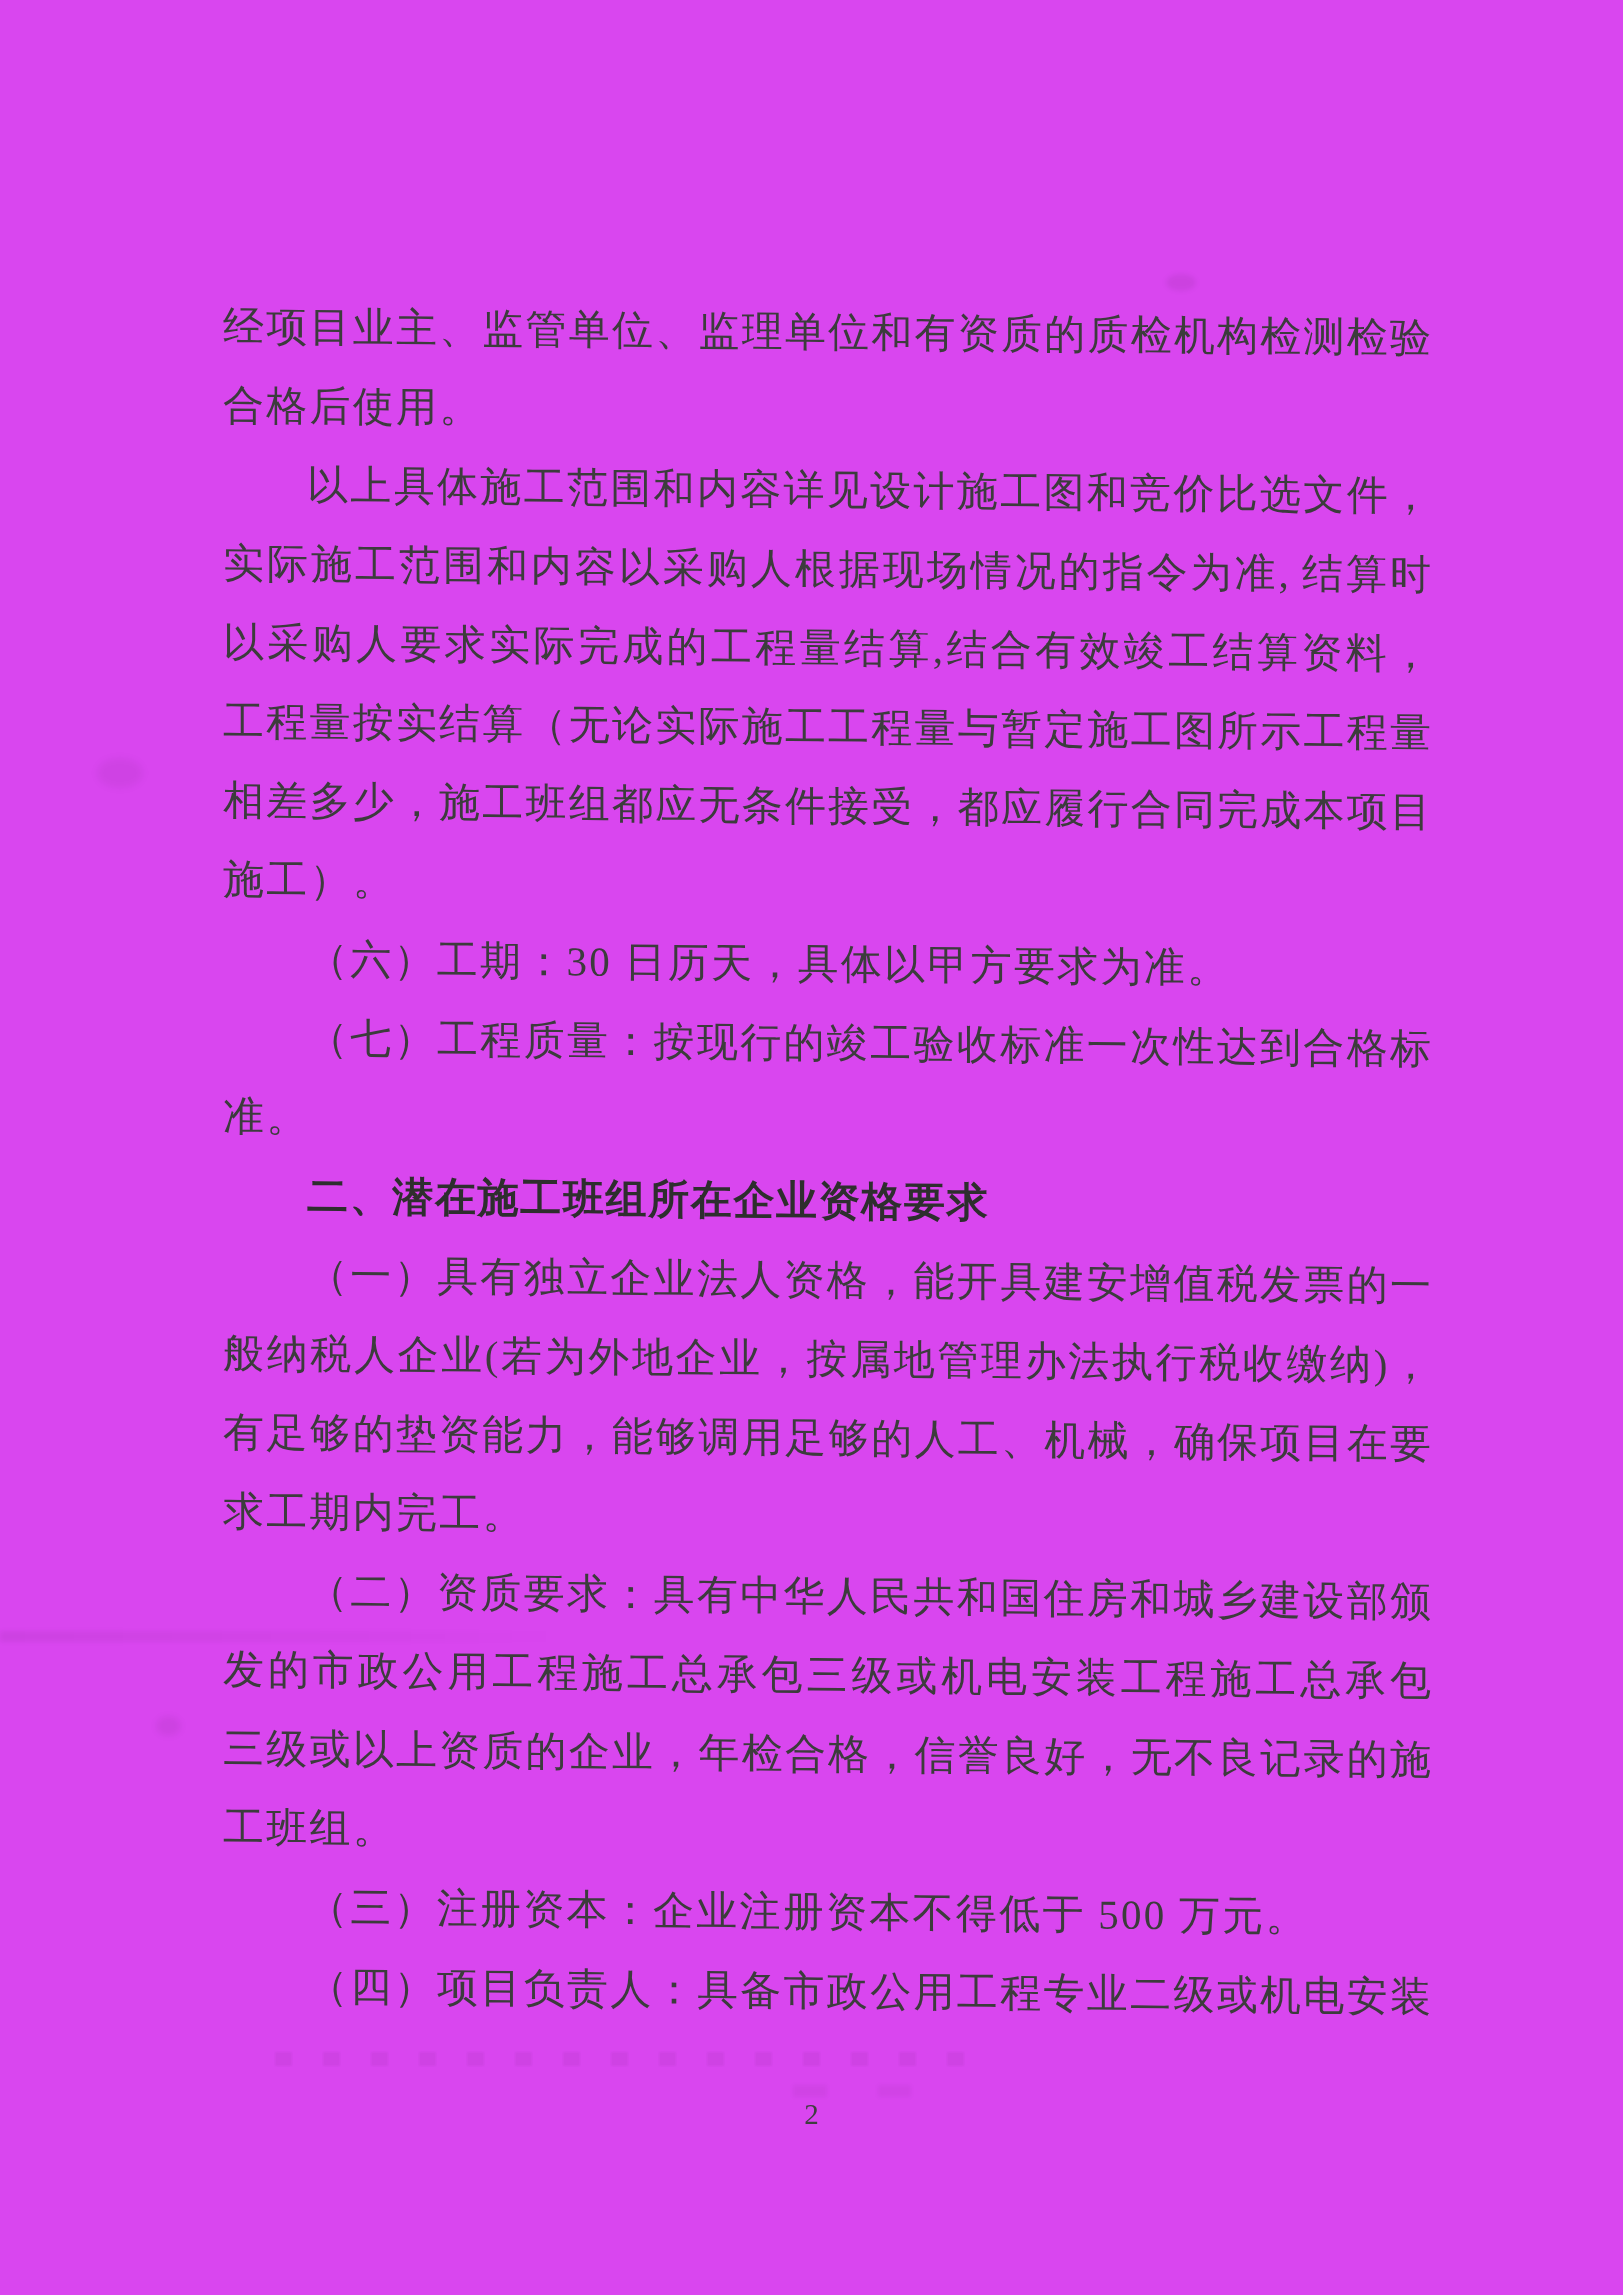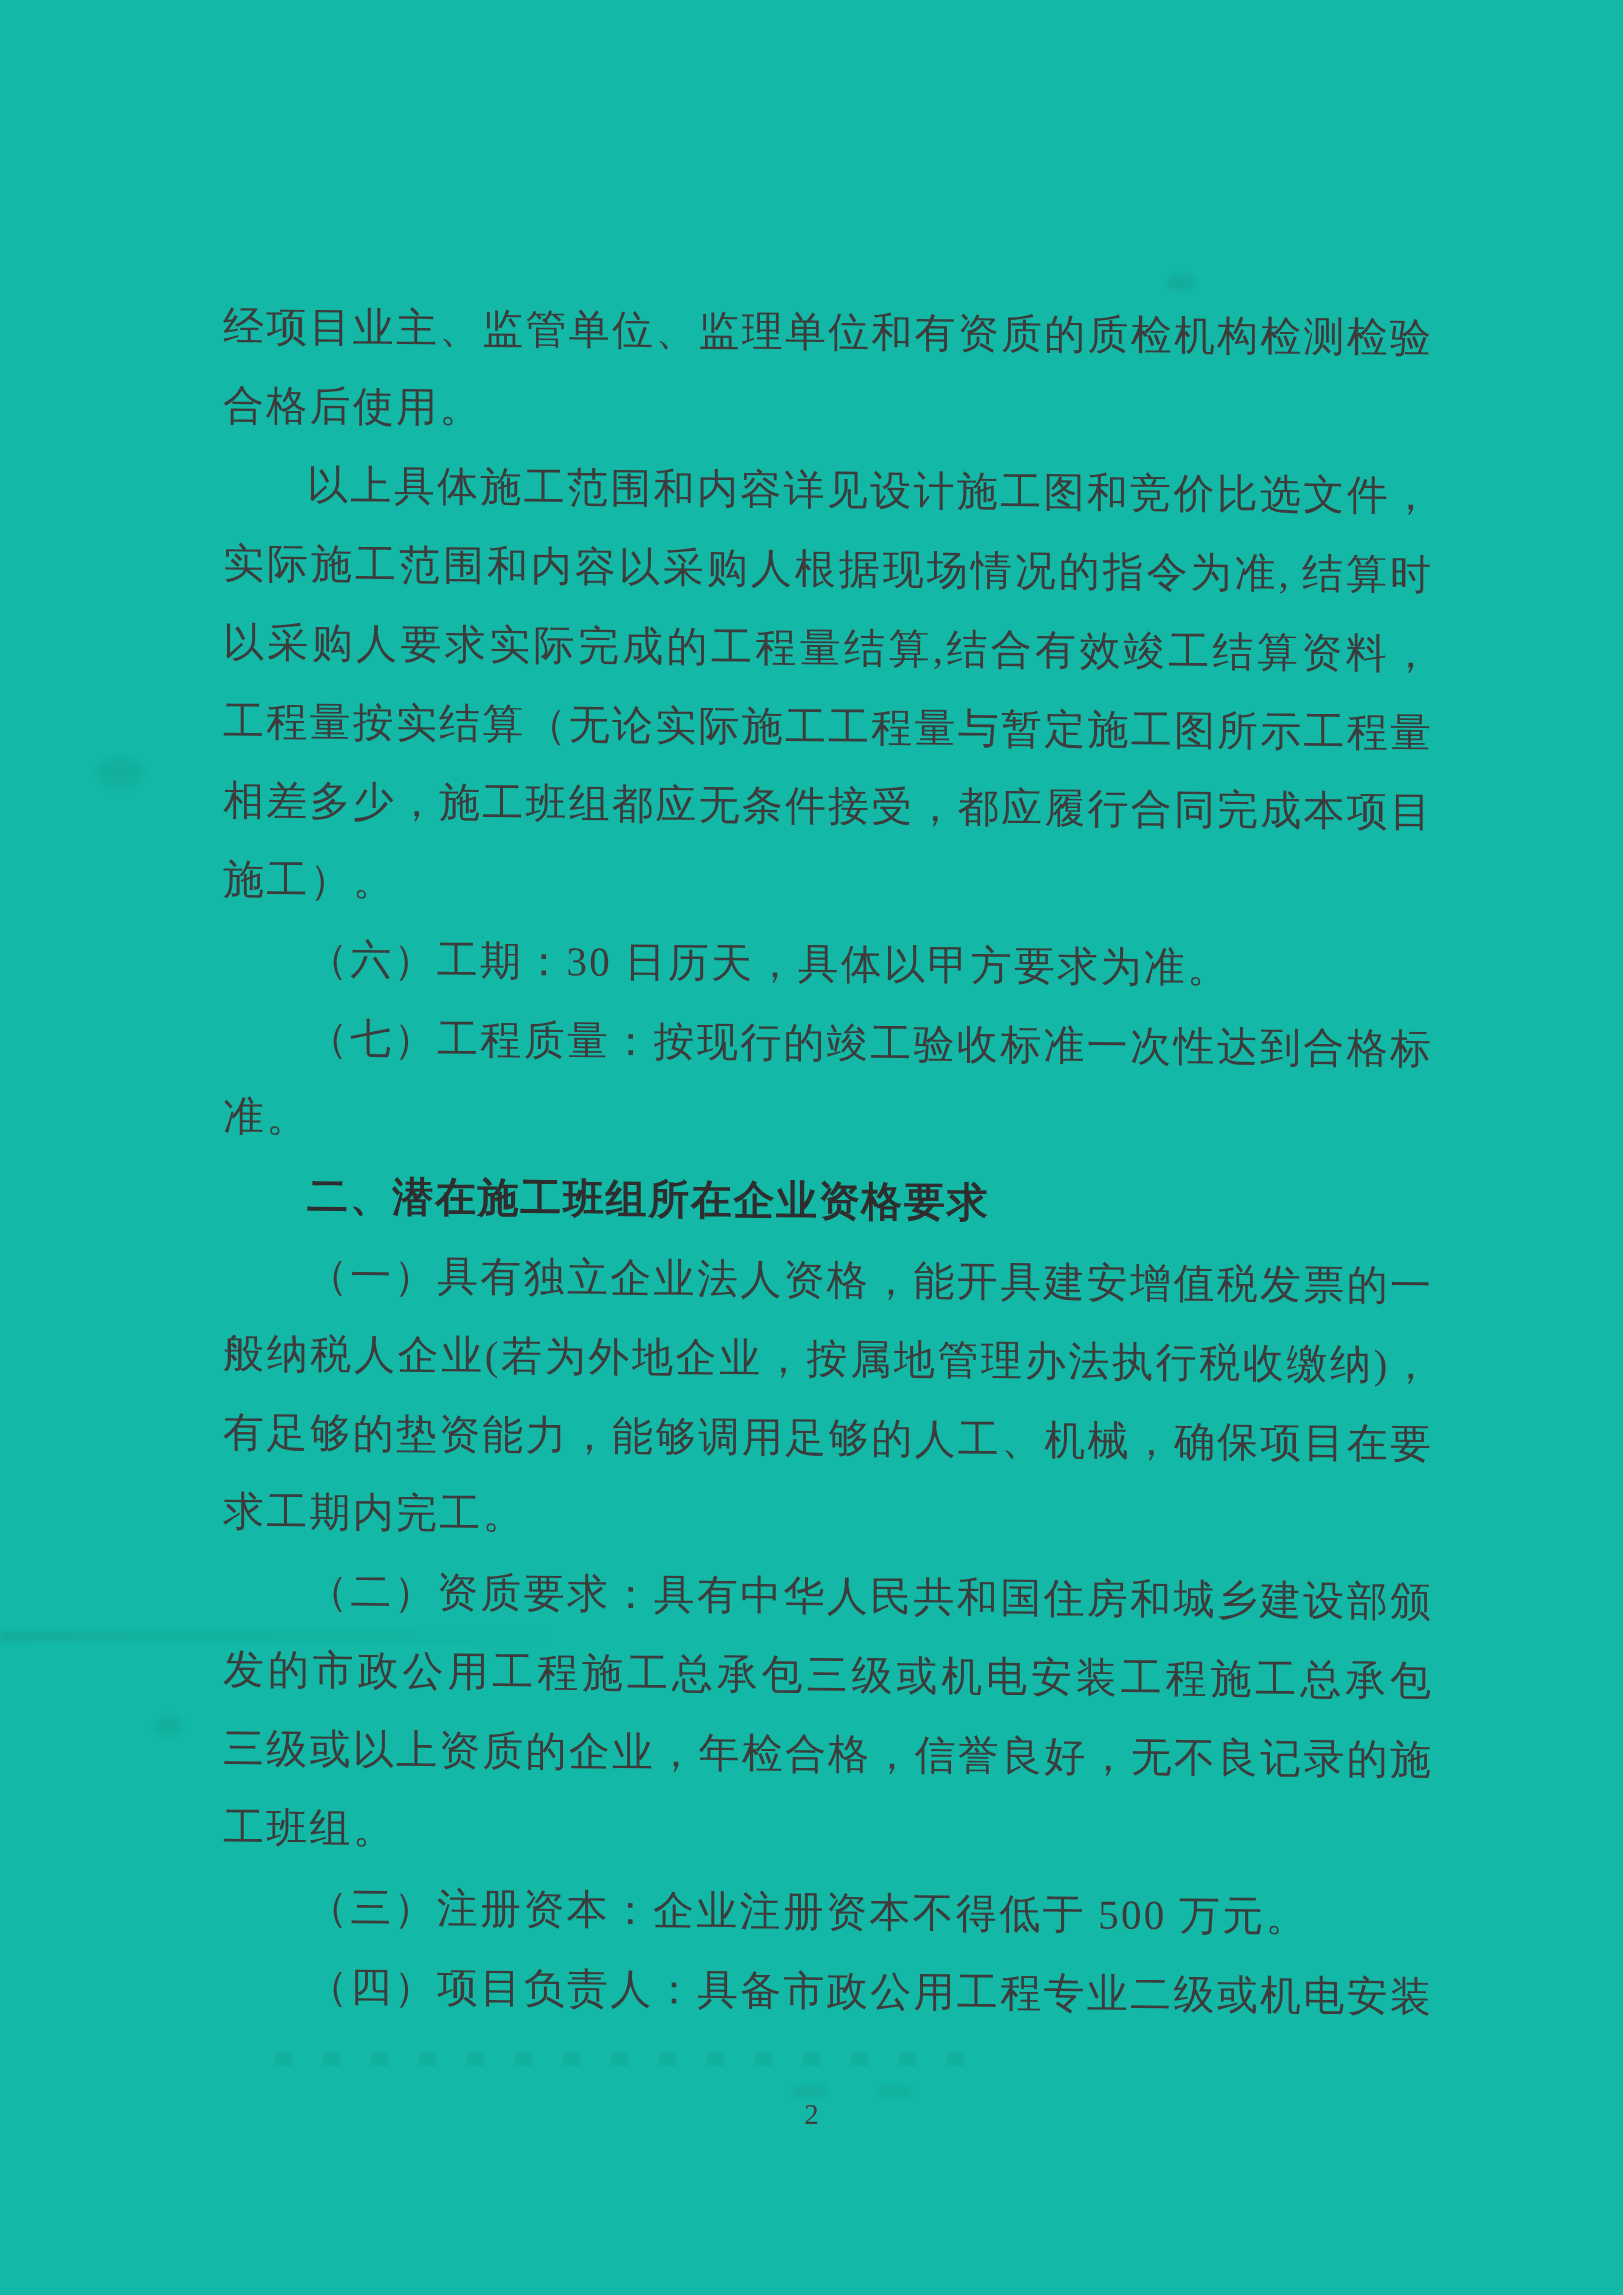--- a/index.html
+++ b/index.html
@@ -4,21 +4,21 @@
 <style>
   html, body {
     margin: 0;
     padding: 0;
     background: #ffffff;
   }
   .page {
     position: relative;
     width: 1623px;
     height: 2295px;
-    background: #14b8a6;
+    background: #d946ef;
     overflow: hidden;
     font-family: "Liberation Serif", serif;
   }
   
   .text-block {
     position: absolute;
     left: 223px;
     top: 287px;
     width: 1208px;
     transform: skewY(0.55deg);

